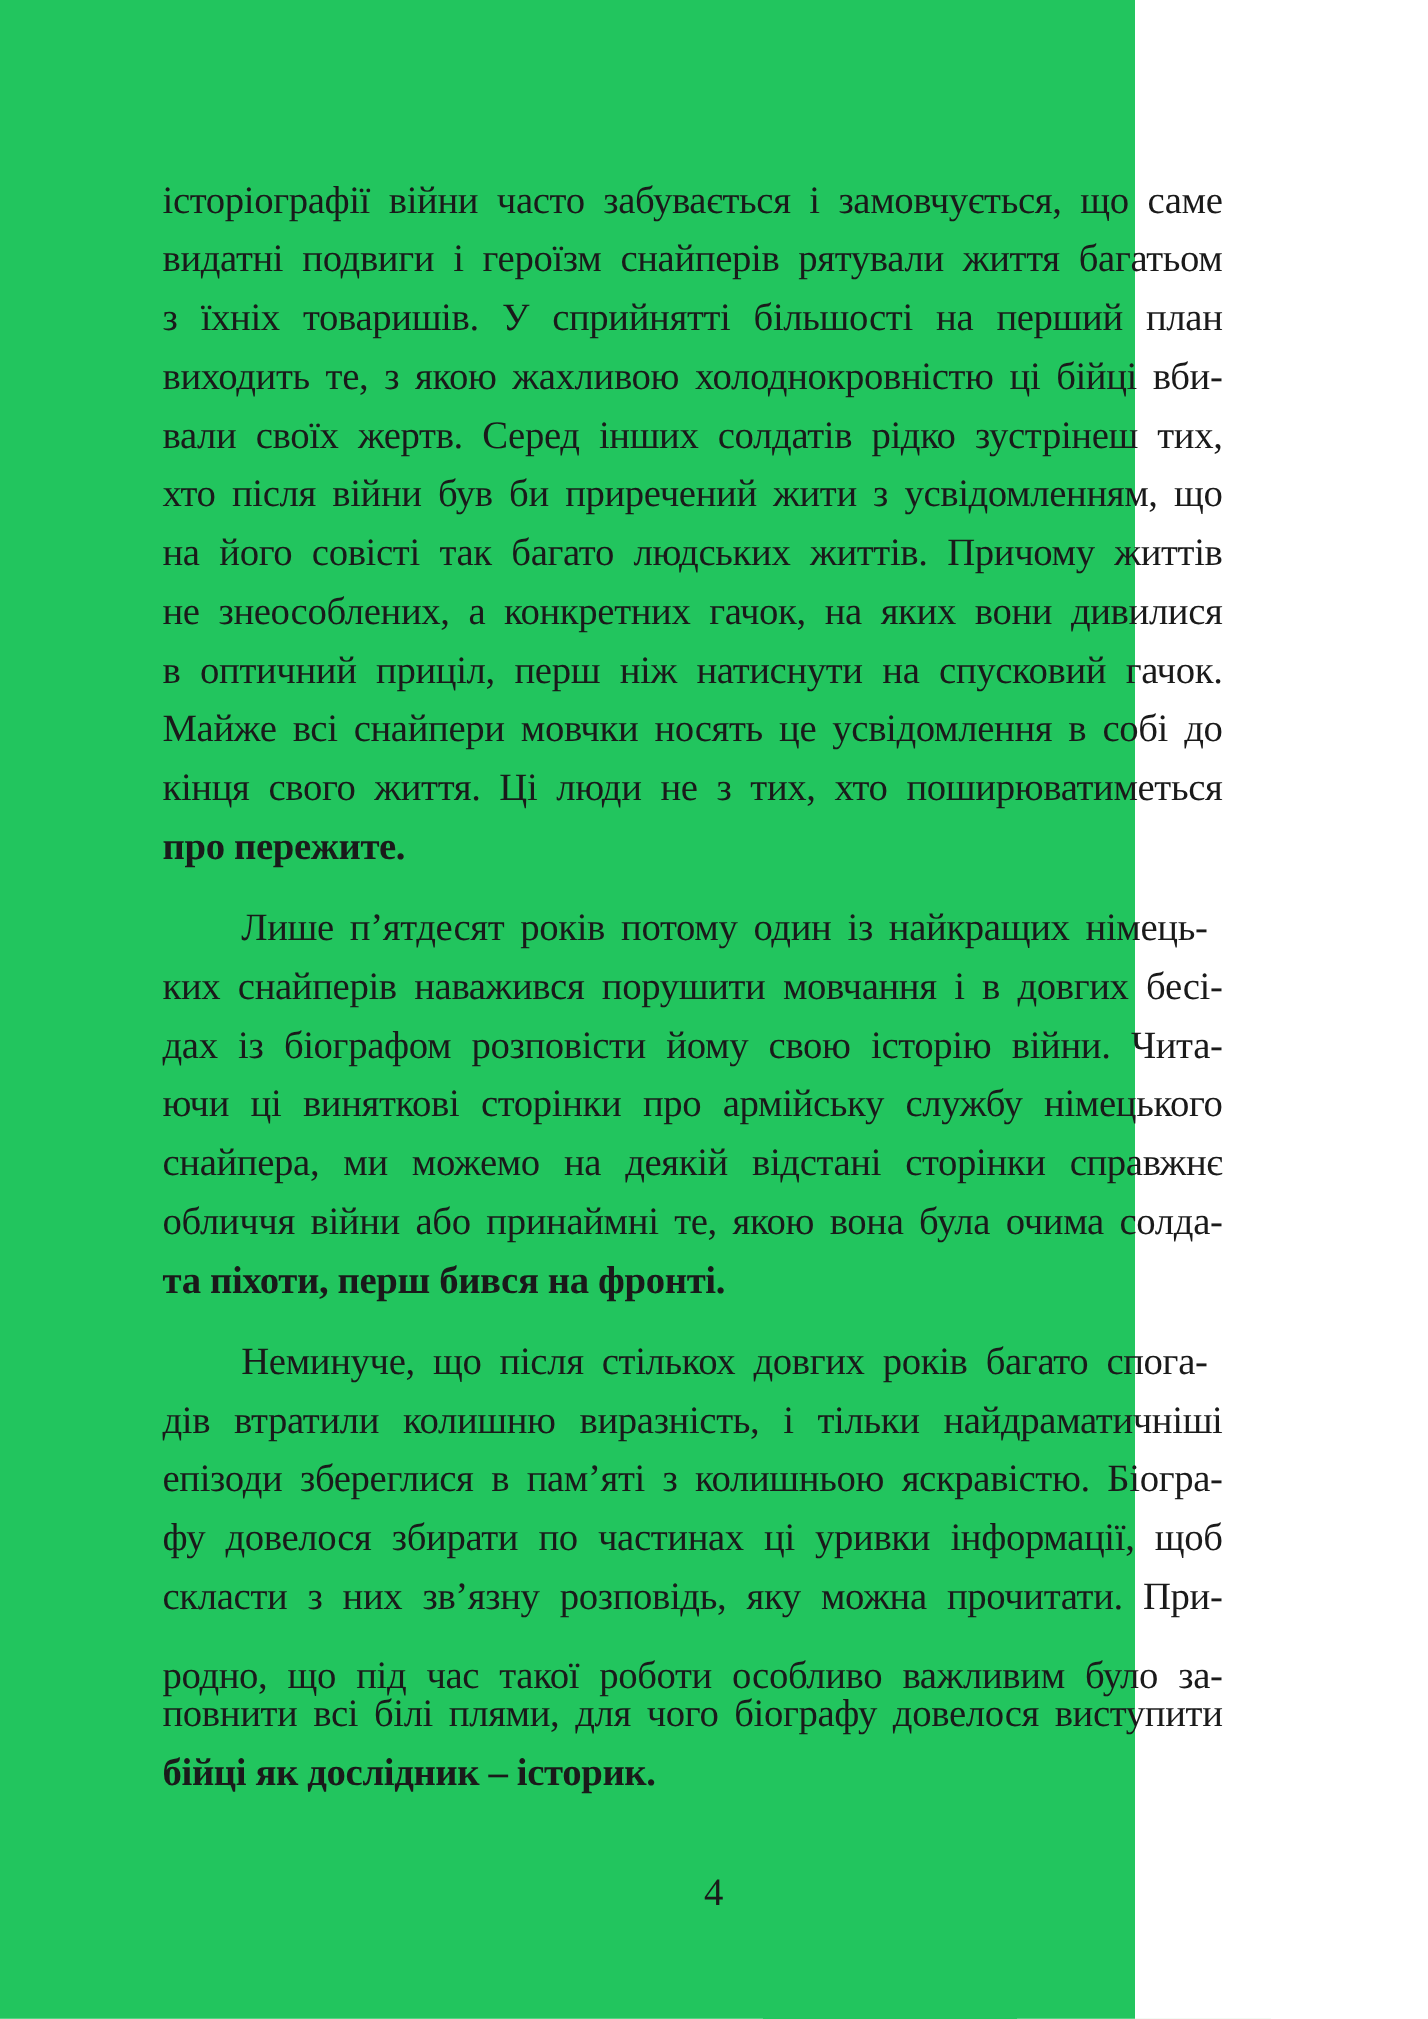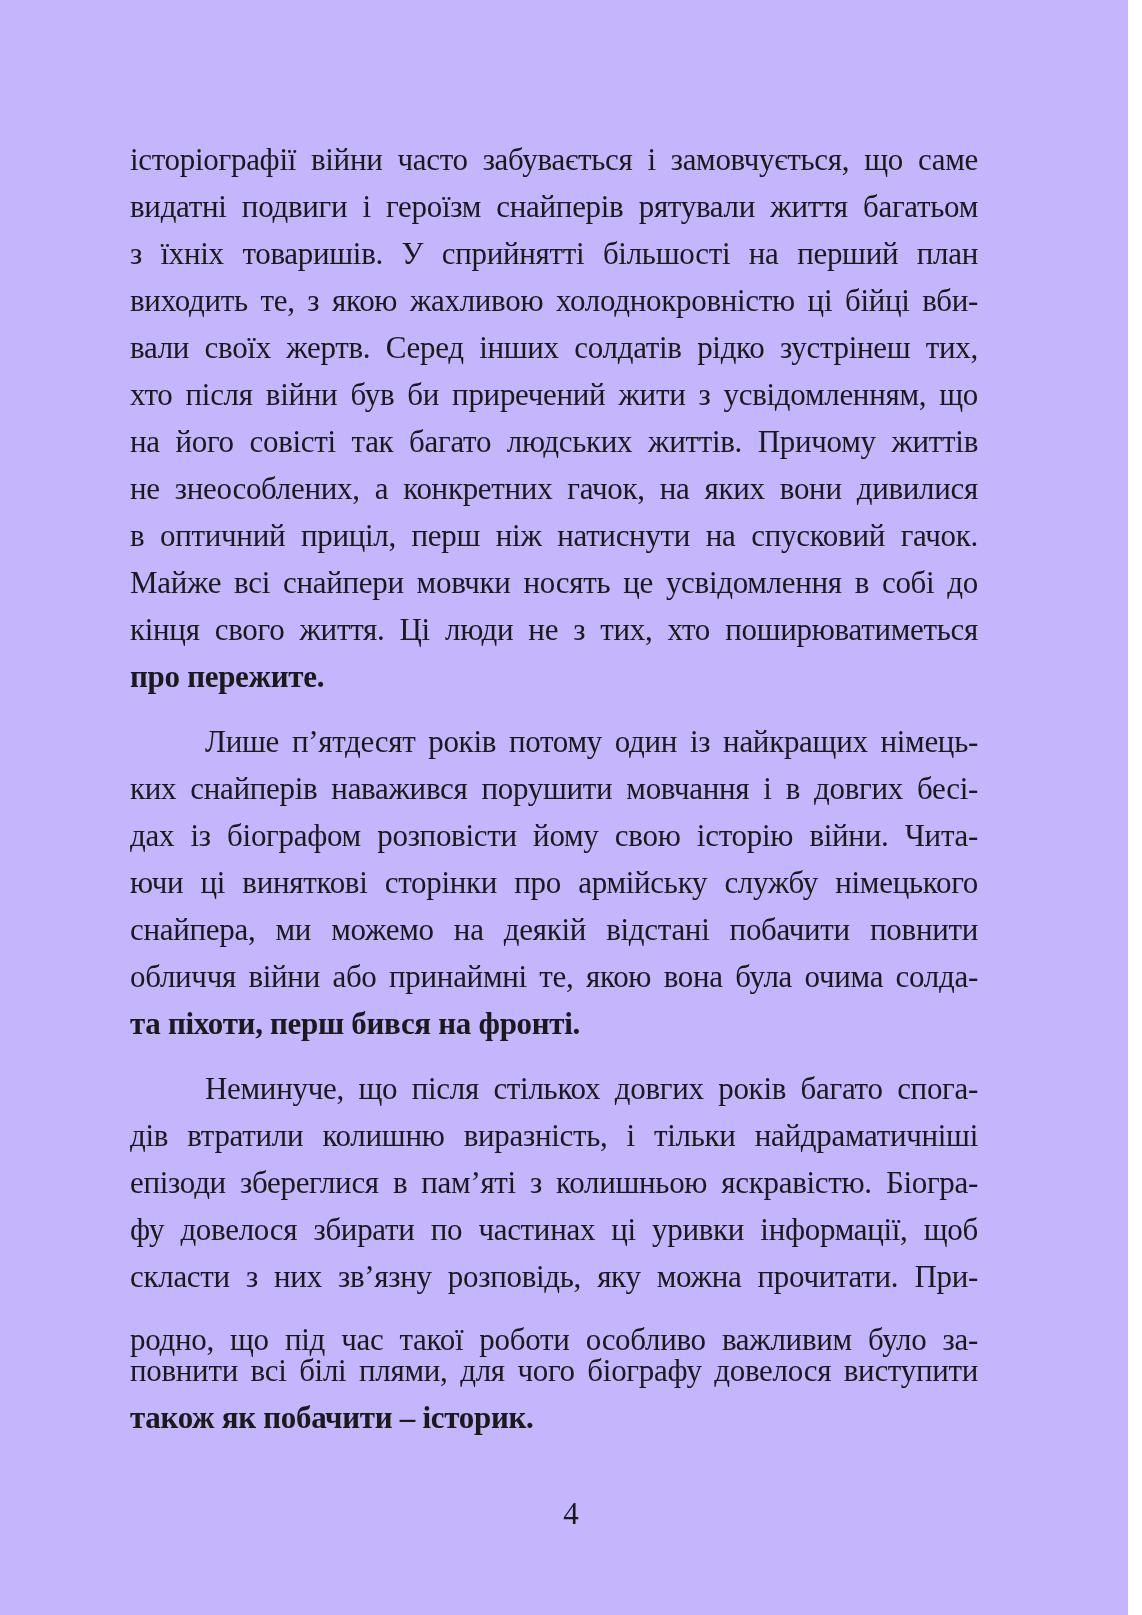--- a/index.html
+++ b/index.html
@@ -1,29 +1,29 @@
 <!DOCTYPE html>
 <html><head>
 <meta charset="utf-8">
 <style>
   html, body { margin: 0; padding: 0; background: #ffffff; }
   body { width: 1142px; height: 1615px; position: relative; overflow: hidden; }
   .page {
-    position: absolute; left: 0; top: 0; width: 1128px; height: 1615px;
-    background: #c4b5fd; color: #1a1a1a;
+    position: absolute; left: 0; top: 0; width: 908px; height: 1615px;
+    background: #22c55e; color: #1a1a1a;
     font-family: "Liberation Serif", "DejaVu Serif", serif;
   }
   .line {
     position: absolute; left: 130px; width: 848px;
     font-size: 31px; line-height: 40px; height: 40px;
     white-space: nowrap; overflow: visible;
     text-align: justify; text-align-last: justify;
     letter-spacing: -0.3px;
   }
-  .line.indent { left: 205px; width: 773px; }
+  .line.indent { left: 193px; width: 773px; }
   .line.last { text-align-last: left; font-weight: bold; }
   .page-number {
     position: absolute; left: 0; width: 1142px; top: 1494px;
     text-align: center; font-size: 31px; line-height: 40px;
   }
 </style>
 </head>
 <body>
 
 <div class="page">
@@ -41,30 +41,30 @@
     <div class="line" style="top:563px">Майже всі снайпери мовчки носять це усвідомлення в собі до</div>
     <div class="line" style="top:610px">кінця свого життя. Ці люди не з тих, хто поширюватиметься</div>
     <div class="line last" style="top:657px">про пережите.</div>
   </div>
 
   <div>
     <div class="line indent" style="top:722px">Лише п’ятдесят років потому один із найкращих німець-</div>
     <div class="line" style="top:769px">ких снайперів наважився порушити мовчання і в довгих бесі-</div>
     <div class="line" style="top:816px">дах із біографом розповісти йому свою історію війни. Чита-</div>
     <div class="line" style="top:863px">ючи ці виняткові сторінки про армійську службу німецького</div>
-    <div class="line" style="top:910px">снайпера, ми можемо на деякій відстані побачити повнити</div>
+    <div class="line" style="top:910px">снайпера, ми можемо на деякій відстані сторінки справжнє</div>
     <div class="line" style="top:957px">обличчя війни або принаймні те, якою вона була очима солда-</div>
     <div class="line last" style="top:1004px">та піхоти, перш бився на фронті.</div>
   </div>
 
   <div>
     <div class="line indent" style="top:1069px">Неминуче, що після стількох довгих років багато спога-</div>
     <div class="line" style="top:1116px">дів втратили колишню виразність, і тільки найдраматичніші</div>
     <div class="line" style="top:1163px">епізоди збереглися в пам’яті з колишньою яскравістю. Біогра-</div>
     <div class="line" style="top:1210px">фу довелося збирати по частинах ці уривки інформації, щоб</div>
     <div class="line" style="top:1257px">скласти з них зв’язну розповідь, яку можна прочитати. При-</div>
     <div class="line" style="top:1320px">родно, що під час такої роботи особливо важливим було за-</div>
     <div class="line" style="top:1351px">повнити всі білі плями, для чого біографу довелося виступити</div>
-    <div class="line last" style="top:1398px">також як побачити – історик.</div>
+    <div class="line last" style="top:1398px">бійці як дослідник – історик.</div>
   </div>
 
   <div class="page-number">4</div>
 </div>
 
 </body></html>

